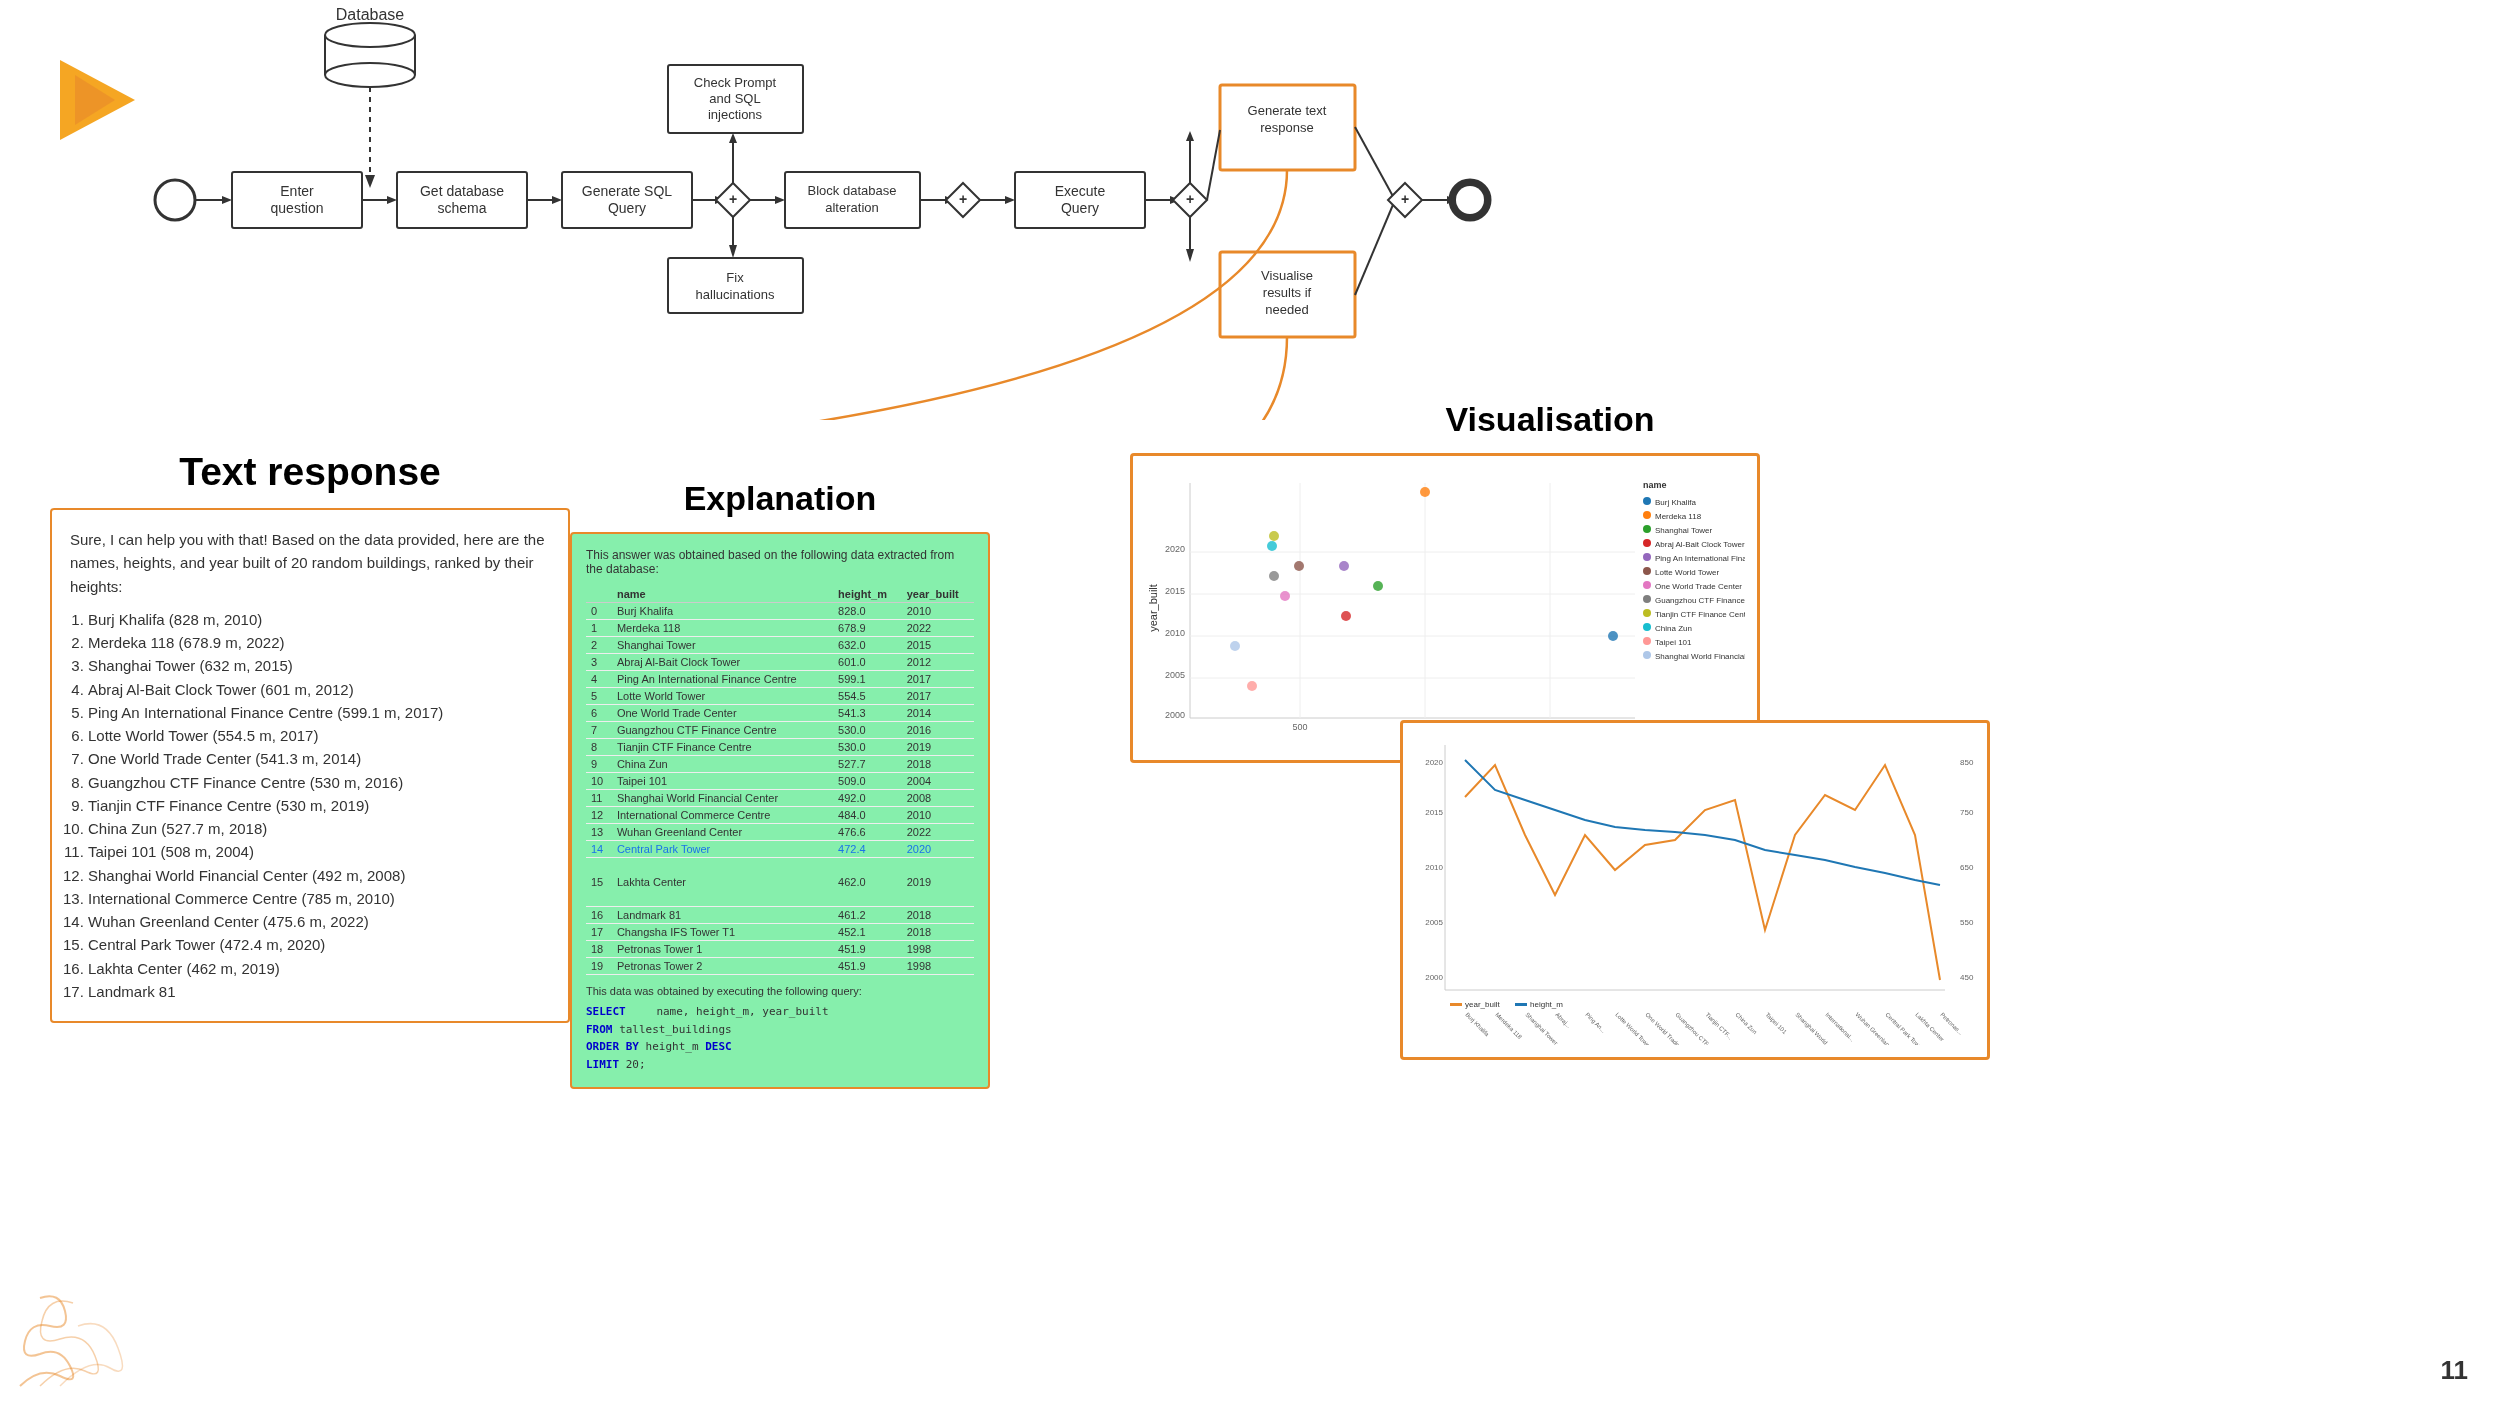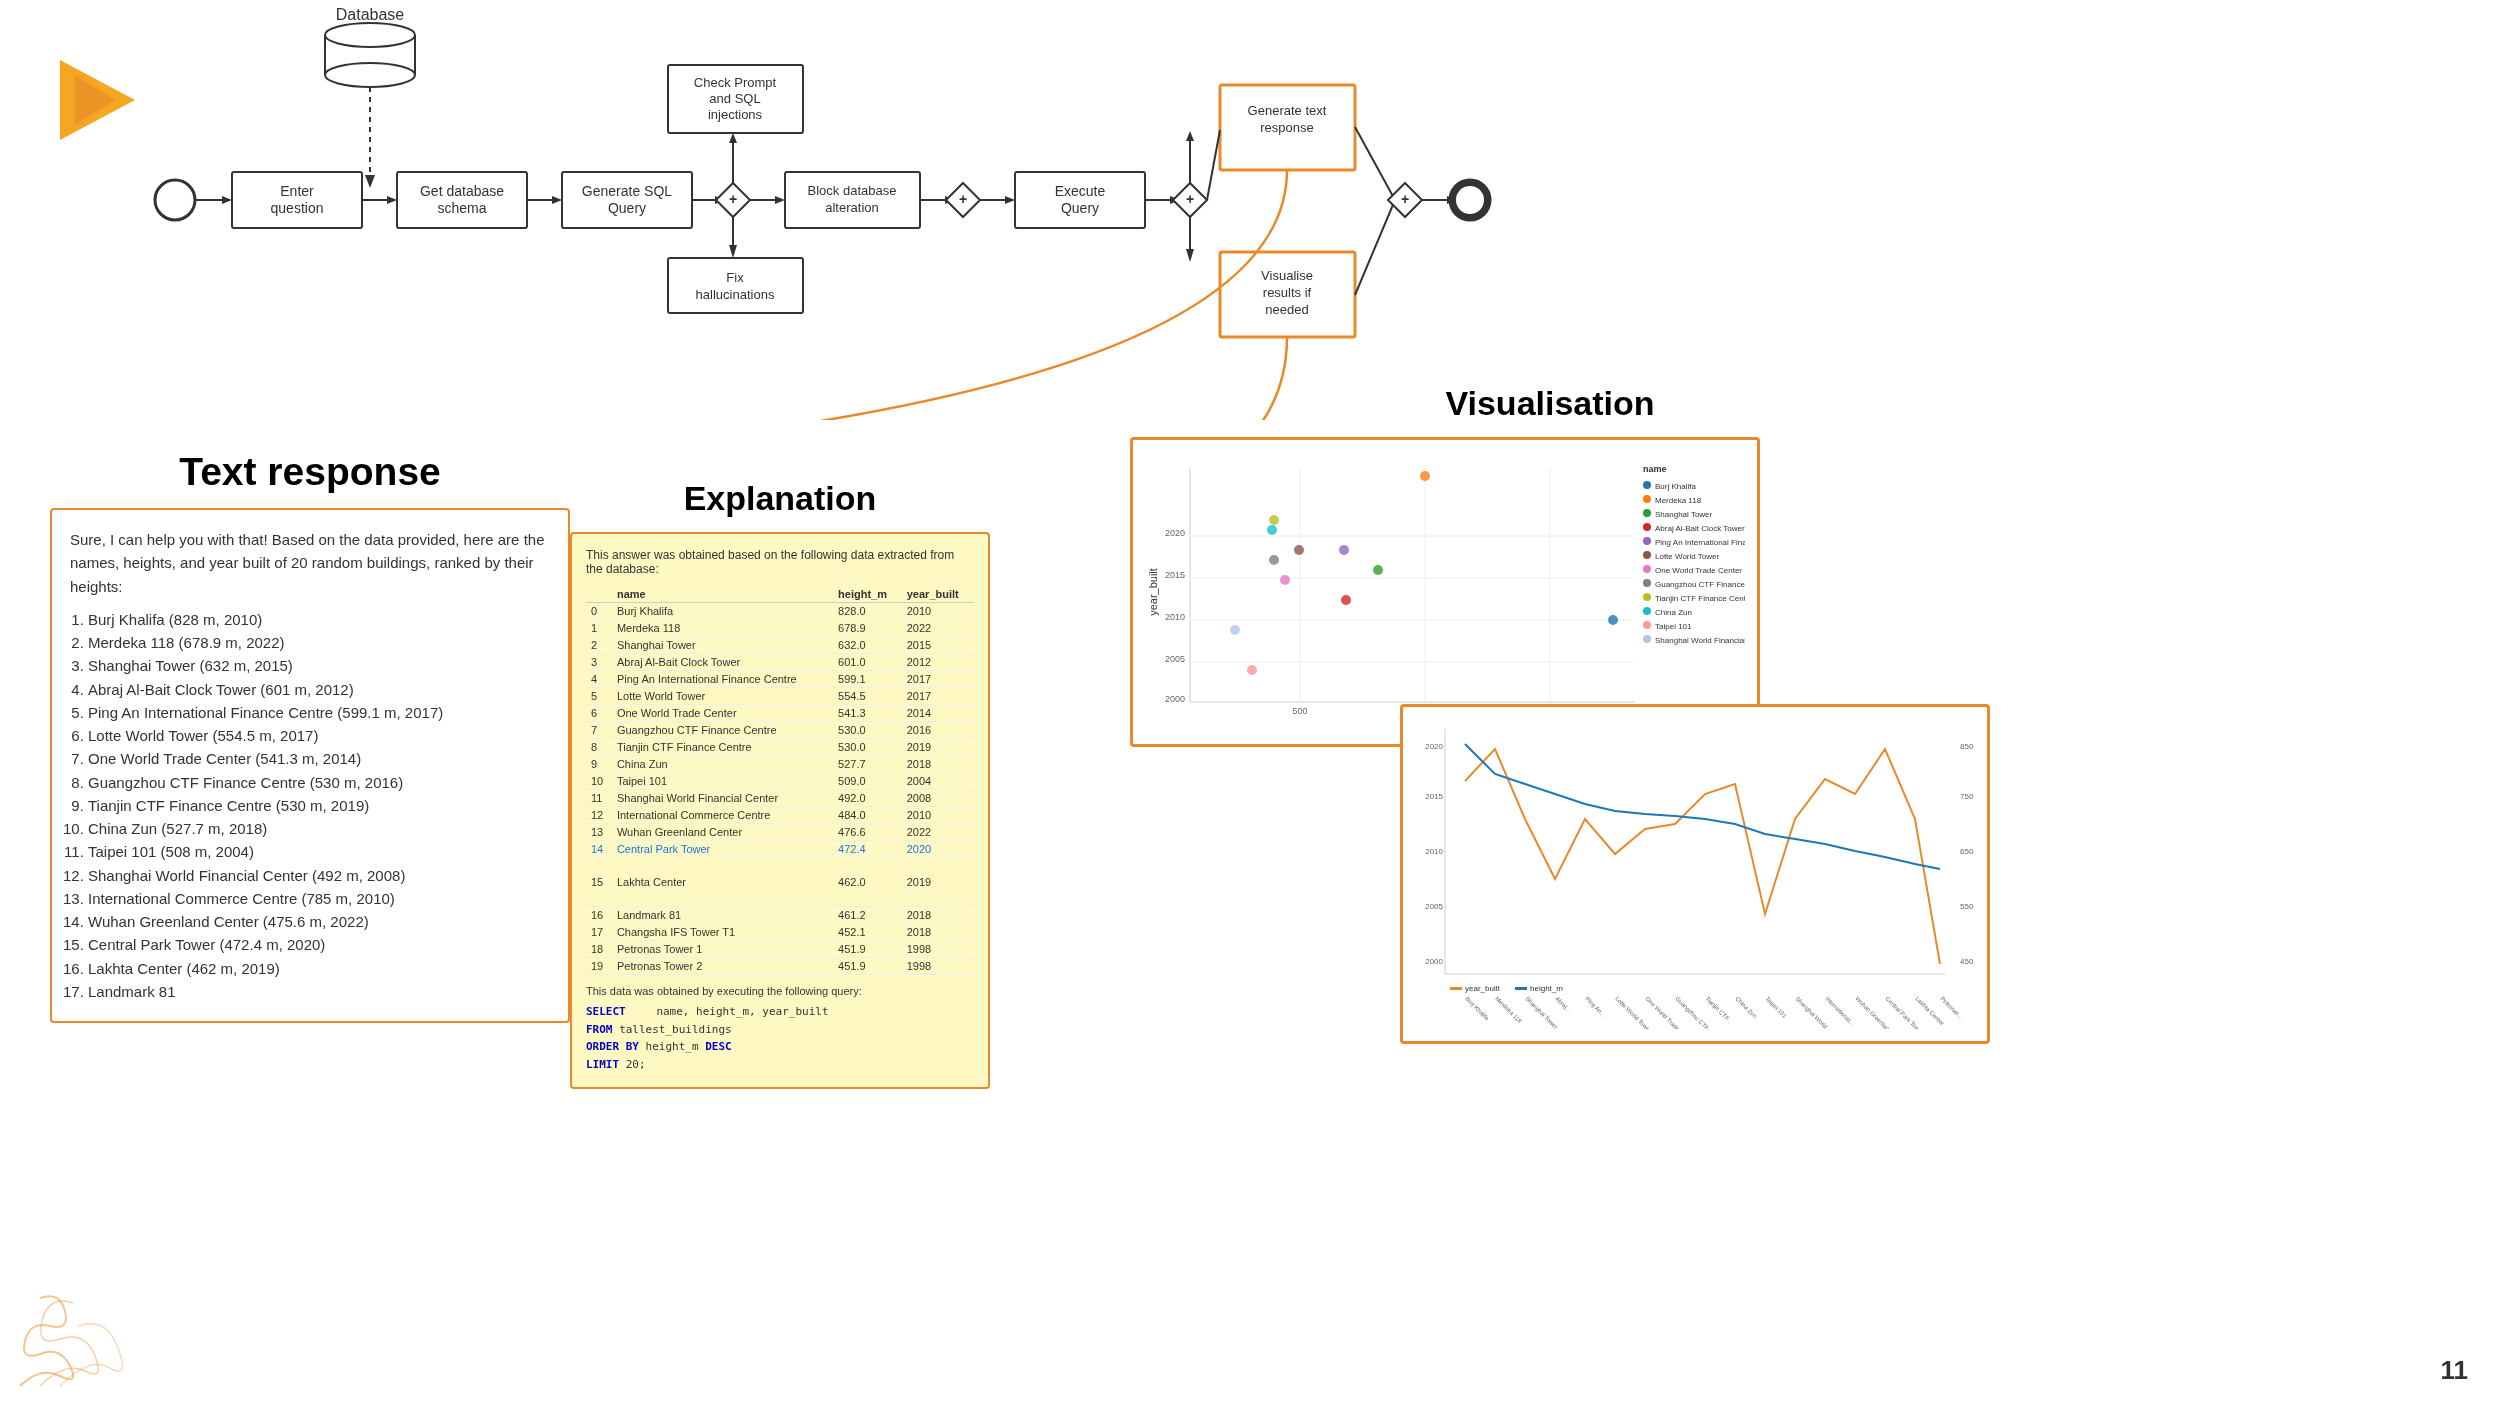--- a/index.html
+++ b/index.html
@@ -178,21 +178,21 @@
 </div>
 
 <svg style="position:absolute;bottom:0;left:0;width:220px;height:200px;" viewBox="0 0 220 200">
   <path d="M 20 180 Q 40 160 60 170 Q 80 180 70 160 Q 60 140 40 148 Q 20 155 25 135 Q 30 115 50 120 Q 70 125 65 105 Q 60 85 40 92" stroke="#e8892a" stroke-width="2" fill="none" opacity="0.5"></path>
   <path d="M 40 180 Q 65 155 85 165 Q 105 175 95 150 Q 85 125 60 133 Q 35 141 42 115 Q 48 89 73 97" stroke="#e8892a" stroke-width="1.5" fill="none" opacity="0.4"></path>
   <path d="M 60 180 Q 90 150 110 162 Q 130 174 118 142 Q 106 110 78 120" stroke="#e8892a" stroke-width="1.5" fill="none" opacity="0.3"></path>
 </svg>
 
 <div style="position:absolute;top:479px;left:570px;width:420px;">
   <div style="font-size:34px;font-weight:bold;text-align:center;margin-bottom:14px;font-family:Arial;">Explanation</div>
-  <div style="border:2px solid #e8892a;border-radius:4px;padding:14px;font-size:12px;color:#333;background:#fef9c3;font-family:Arial;">
+  <div style="border:2px solid #e8892a;border-radius:4px;padding:14px;font-size:12px;color:#333;background:#86efac;font-family:Arial;">
     <p style="margin-bottom:10px;font-size:12px;">This answer was obtained based on the following data extracted from the database:</p>
     <table style="width:100%;border-collapse:collapse;font-size:11px;margin-bottom:10px;">
       <thead>
         <tr>
           <th style="border-bottom:1px solid #ccc;padding:2px 5px;text-align:left;font-weight:bold;"></th>
           <th style="border-bottom:1px solid #ccc;padding:2px 5px;text-align:left;font-weight:bold;">name</th>
           <th style="border-bottom:1px solid #ccc;padding:2px 5px;text-align:left;font-weight:bold;">height_m</th>
           <th style="border-bottom:1px solid #ccc;padding:2px 5px;text-align:left;font-weight:bold;">year_built</th>
         </tr>
       </thead>
@@ -327,21 +327,21 @@
       <span style="color:#333;"> tallest_buildings</span><br>
       <span style="color:#0000cc;font-weight:bold;">ORDER BY</span>
       <span style="color:#333;"> height_m </span>
       <span style="color:#0000cc;font-weight:bold;">DESC</span><br>
       <span style="color:#0000cc;font-weight:bold;">LIMIT</span>
       <span style="color:#333;"> 20;</span>
     </div>
   </div>
 </div>
 
-<div style="position:absolute;top:384px;left:1050px;width:800px;">
+<div style="position:absolute;top:400px;left:1050px;width:800px;">
   <div style="font-size:34px;font-weight:bold;text-align:center;margin-bottom:14px;font-family:Arial;margin-left:200px;">Visualisation</div>
 
   <div style="position:relative;border:3px solid #e8892a;border-radius:4px;padding:12px;background:#fff;width:630px;height:310px;margin-left:80px;">
     <svg width="100%" height="100%" viewBox="0 0 600 280">
 
       <text x="12" y="140" transform="rotate(-90,12,140)" text-anchor="middle" font-size="11" fill="#333" font-family="Arial">year_built</text>
 
       <text x="300" y="272" text-anchor="middle" font-size="11" fill="#333" font-family="Arial">height_m</text>
 
       <line x1="45" y1="15" x2="45" y2="250" stroke="#ccc" stroke-width="1"></line>

